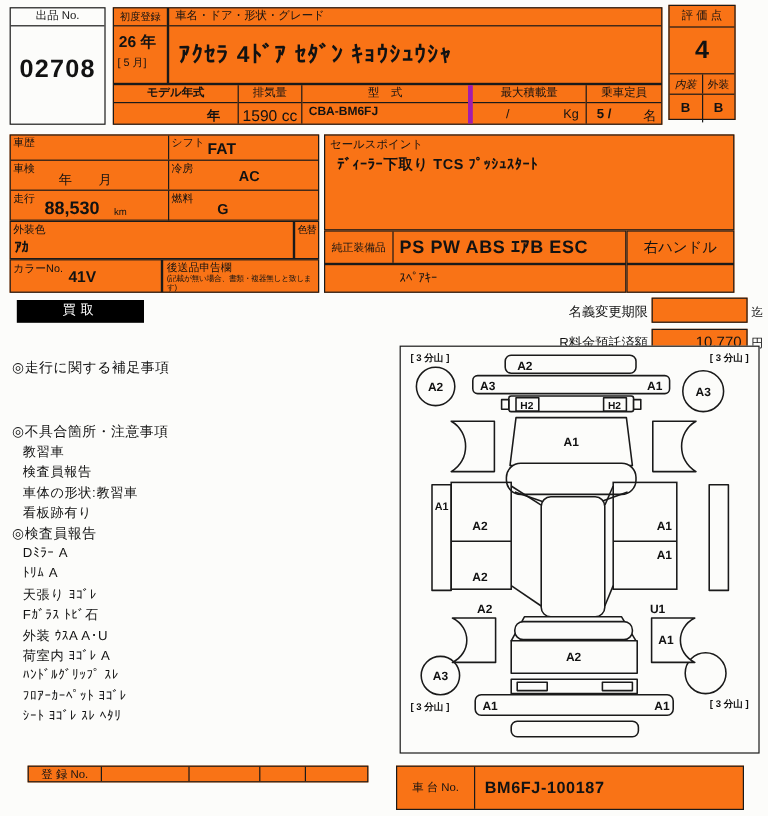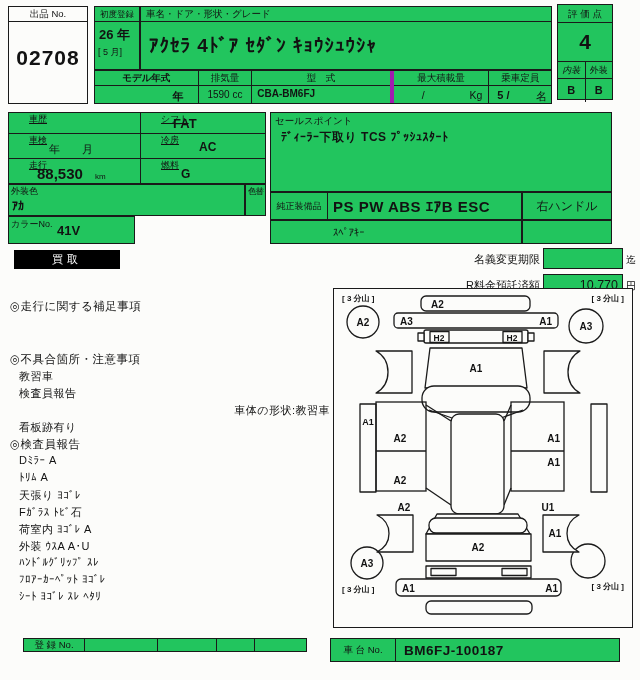--- a/index.html
+++ b/index.html
@@ -1,25 +1,25 @@
 <!DOCTYPE html>
 <html><head>
 <meta charset="utf-8">
 <style>
   html,body{margin:0;padding:0;background:#e9e9e6;}
   #sheet{position:relative;width:640px;height:680px;background:#fcfcfa;
     font-family:"Liberation Sans","DejaVu Sans",sans-serif;color:#121212;overflow:hidden;}
   .abs{position:absolute;box-sizing:border-box;}
   .bx{border:1.5px solid #1a1a1a;background:#fcfcfa;}
-  .bx1{border:1px solid #1a1a1a;background:#22c55e;}
+  .bx1{border:1px solid #1a1a1a;background:#f97316;}
   .lbl{font-size:9px;line-height:11px;}
   .lblrow{border-bottom:1px solid #1a1a1a;font-size:9.5px;text-align:center;line-height:14px;height:14px;}
   .val{font-weight:600;}
   .cellcol{position:relative;box-sizing:border-box;}
-  .cellcol .lbl{position:absolute;top:1px;left:20px;text-decoration:underline;}
+  .cellcol .lbl{position:absolute;top:1px;left:2px;}
   .notes-line{height:17px;font-size:11px;letter-spacing:.5px;white-space:pre;}
   .tinynote{font-size:6.5px;line-height:7.5px;letter-spacing:-0.3px;}
   svg text{font-family:"Liberation Sans","DejaVu Sans",sans-serif;font-weight:600;fill:#121212;}
   .dg{fill:#fcfcfa;stroke:#1a1a1a;stroke-width:1.3;stroke-linejoin:round;}
   .dgl{fill:none;stroke:#1a1a1a;stroke-width:1.3;}
 </style>
 </head>
 <body>
 
 <div id="sheet">
@@ -40,21 +40,21 @@
     <div class="val" style="font-size:19px;letter-spacing:1px;padding:13px 0 0 8px;">ｱｸｾﾗ 4ﾄﾞｱ ｾﾀﾞﾝ ｷｮｳｼｭｳｼｬ</div>
   </div>
 
   <div class="abs bx1" style="left:94px;top:70px;width:458px;height:34px;display:flex;">
     <div class="cellcol" style="width:104px;border-right:1px solid #1a1a1a;font-weight:bold;">
       <div class="lblrow">モデル年式</div>
       <div style="font-size:11px;text-align:right;padding:3px 14px 0 0;">年</div>
     </div>
     <div class="cellcol" style="width:54px;border-right:1px solid #1a1a1a;">
       <div class="lblrow">排気量</div>
-      <div style="font-size:10px;text-align:center;padding-top:3px;">1590 cc</div>
+      <div style="font-size:13px;text-align:center;padding-top:3px;">1590 cc</div>
     </div>
     <div class="cellcol" style="width:142px;border-right:4px solid #a21caf;">
       <div class="lblrow">型　式</div>
       <div class="val" style="font-size:10px;padding:2px 0 0 5px;">CBA-BM6FJ</div>
     </div>
     <div class="cellcol" style="width:96px;border-right:1px solid #1a1a1a;">
       <div class="lblrow">最大積載量</div>
       <div style="font-size:10.5px;display:flex;justify-content:space-between;padding:3px 6px 0 28px;">
         <span>/</span>
         <span>Kg</span>
@@ -119,20 +119,24 @@
     <div class="lbl" style="padding:1px 0 0 2px;">外装色</div>
     <div class="val" style="font-size:12px;padding:2px 0 0 3px;">ｱｶ</div>
   </div>
   <div class="abs bx1" style="left:245px;top:184px;width:21px;height:32px;">
     <div class="lbl" style="font-size:8.5px;letter-spacing:-1px;padding-top:1px;text-align:center;">色替</div>
   </div>
   <div class="abs bx1" style="left:8px;top:216px;width:127px;height:28px;">
     <span class="lbl" style="position:absolute;top:2px;left:2px;">カラーNo.</span>
     <span class="val" style="position:absolute;top:6px;left:48px;font-size:13px;">41V</span>
   </div>
+  <div class="abs bx1" style="left:135px;top:216px;width:131px;height:28px;">
+    <div class="lbl" style="padding:1px 0 0 3px;">後送品申告欄</div>
+    <div class="tinynote" style="padding-left:3px;">(記載が無い場合、書類・複器無しと致します)</div>
+  </div>
 
   <div class="abs bx1" style="left:270px;top:112px;width:342px;height:80px;">
     <div class="lbl" style="padding:2px 0 0 4px;font-size:9.5px;">セールスポイント</div>
     <div class="val" style="font-size:12px;letter-spacing:.5px;padding:3px 0 0 10px;">ﾃﾞｨｰﾗｰ下取り TCS ﾌﾟｯｼｭｽﾀｰﾄ</div>
   </div>
   <div class="abs bx1" style="left:270px;top:192px;width:252px;height:28px;display:flex;">
     <div class="lbl" style="width:56px;border-right:1px solid #1a1a1a;display:flex;align-items:center;justify-content:center;">純正装備品</div>
     <div class="val" style="flex:1;font-size:15px;letter-spacing:.5px;display:flex;align-items:center;padding-left:5px;">PS PW ABS ｴｱB ESC</div>
   </div>
   <div class="abs bx1" style="left:522px;top:192px;width:90px;height:28px;display:flex;align-items:center;justify-content:center;font-size:12px;">右ハンドル</div>
@@ -150,29 +154,29 @@
   <div class="abs" style="left:430px;top:278px;width:110px;text-align:right;font-size:11px;">R料金預託済額</div>
   <div class="abs bx1" style="left:543px;top:274px;width:80px;height:21px;text-align:right;font-size:12.5px;line-height:20px;padding-right:4px;">10,770</div>
   <div class="abs" style="left:626px;top:279px;font-size:10px;">円</div>
 
   <div class="abs" style="left:10px;top:299px;width:320px;">
     <div class="notes-line" style="font-size:11.5px;">◎走行に関する補足事項</div>
     <div style="height:36px;"></div>
     <div class="notes-line" style="font-size:11.5px;">◎不具合箇所・注意事項</div>
     <div class="notes-line" style="padding-left:9px;">教習車</div>
     <div class="notes-line" style="padding-left:9px;">検査員報告</div>
-    <div class="notes-line" style="padding-left:9px;text-align:right;">車体の形状:教習車</div>
+    <div class="notes-line" style="padding-left:9px;">車体の形状:教習車</div>
     <div class="notes-line" style="padding-left:9px;">看板跡有り</div>
     <div class="notes-line" style="font-size:11.5px;">◎検査員報告</div>
     <div class="notes-line" style="padding-left:9px;">Dﾐﾗｰ A</div>
     <div class="notes-line" style="padding-left:9px;">ﾄﾘﾑ A</div>
     <div class="notes-line" style="padding-left:9px;">天張り ﾖｺﾞﾚ</div>
     <div class="notes-line" style="padding-left:9px;">Fｶﾞﾗｽ ﾄﾋﾞ石</div>
+    <div class="notes-line" style="padding-left:9px;">外装 ｳｽA A･U</div>
     <div class="notes-line" style="padding-left:9px;">荷室内 ﾖｺﾞﾚ A</div>
-    <div class="notes-line" style="padding-left:9px;">外装 ｳｽA A･U</div>
     <div class="notes-line" style="padding-left:9px;">ﾊﾝﾄﾞﾙｸﾞﾘｯﾌﾟ ｽﾚ</div>
     <div class="notes-line" style="padding-left:9px;">ﾌﾛｱｰｶｰﾍﾟｯﾄ ﾖｺﾞﾚ</div>
     <div class="notes-line" style="padding-left:9px;">ｼｰﾄ ﾖｺﾞﾚ ｽﾚ ﾍﾀﾘ</div>
   </div>
 
   <div class="abs bx" style="left:333px;top:288px;width:300px;height:340px;">
     <svg width="297" height="337" viewBox="0 0 297 337">
 
       <text x="8" y="12" font-size="8">[ 3 分山 ]</text>
       <text x="290" y="12" font-size="8" text-anchor="end">[ 3 分山 ]</text>
@@ -247,18 +251,18 @@
     </svg>
   </div>
 
   <div class="abs bx1" style="left:23px;top:638px;width:284px;height:14px;display:flex;">
     <div style="width:60px;border-right:1px solid #1a1a1a;font-size:9.5px;display:flex;align-items:center;justify-content:center;">登 録 No.</div>
     <div style="width:72px;border-right:1px solid #1a1a1a;"></div>
     <div style="width:58px;border-right:1px solid #1a1a1a;"></div>
     <div style="width:37px;border-right:1px solid #1a1a1a;"></div>
     <div style="flex:1;"></div>
   </div>
-  <div class="abs bx1" style="left:330px;top:638px;width:290px;height:24px;display:flex;">
+  <div class="abs bx1" style="left:330px;top:638px;width:290px;height:37px;display:flex;">
     <div style="width:64px;border-right:1px solid #1a1a1a;font-size:9.5px;display:flex;align-items:center;justify-content:center;">車 台 No.</div>
     <div class="val" style="flex:1;font-size:13.5px;display:flex;align-items:center;padding-left:8px;letter-spacing:.5px;">BM6FJ-100187</div>
   </div>
 
 </div>
 
 </body></html>

